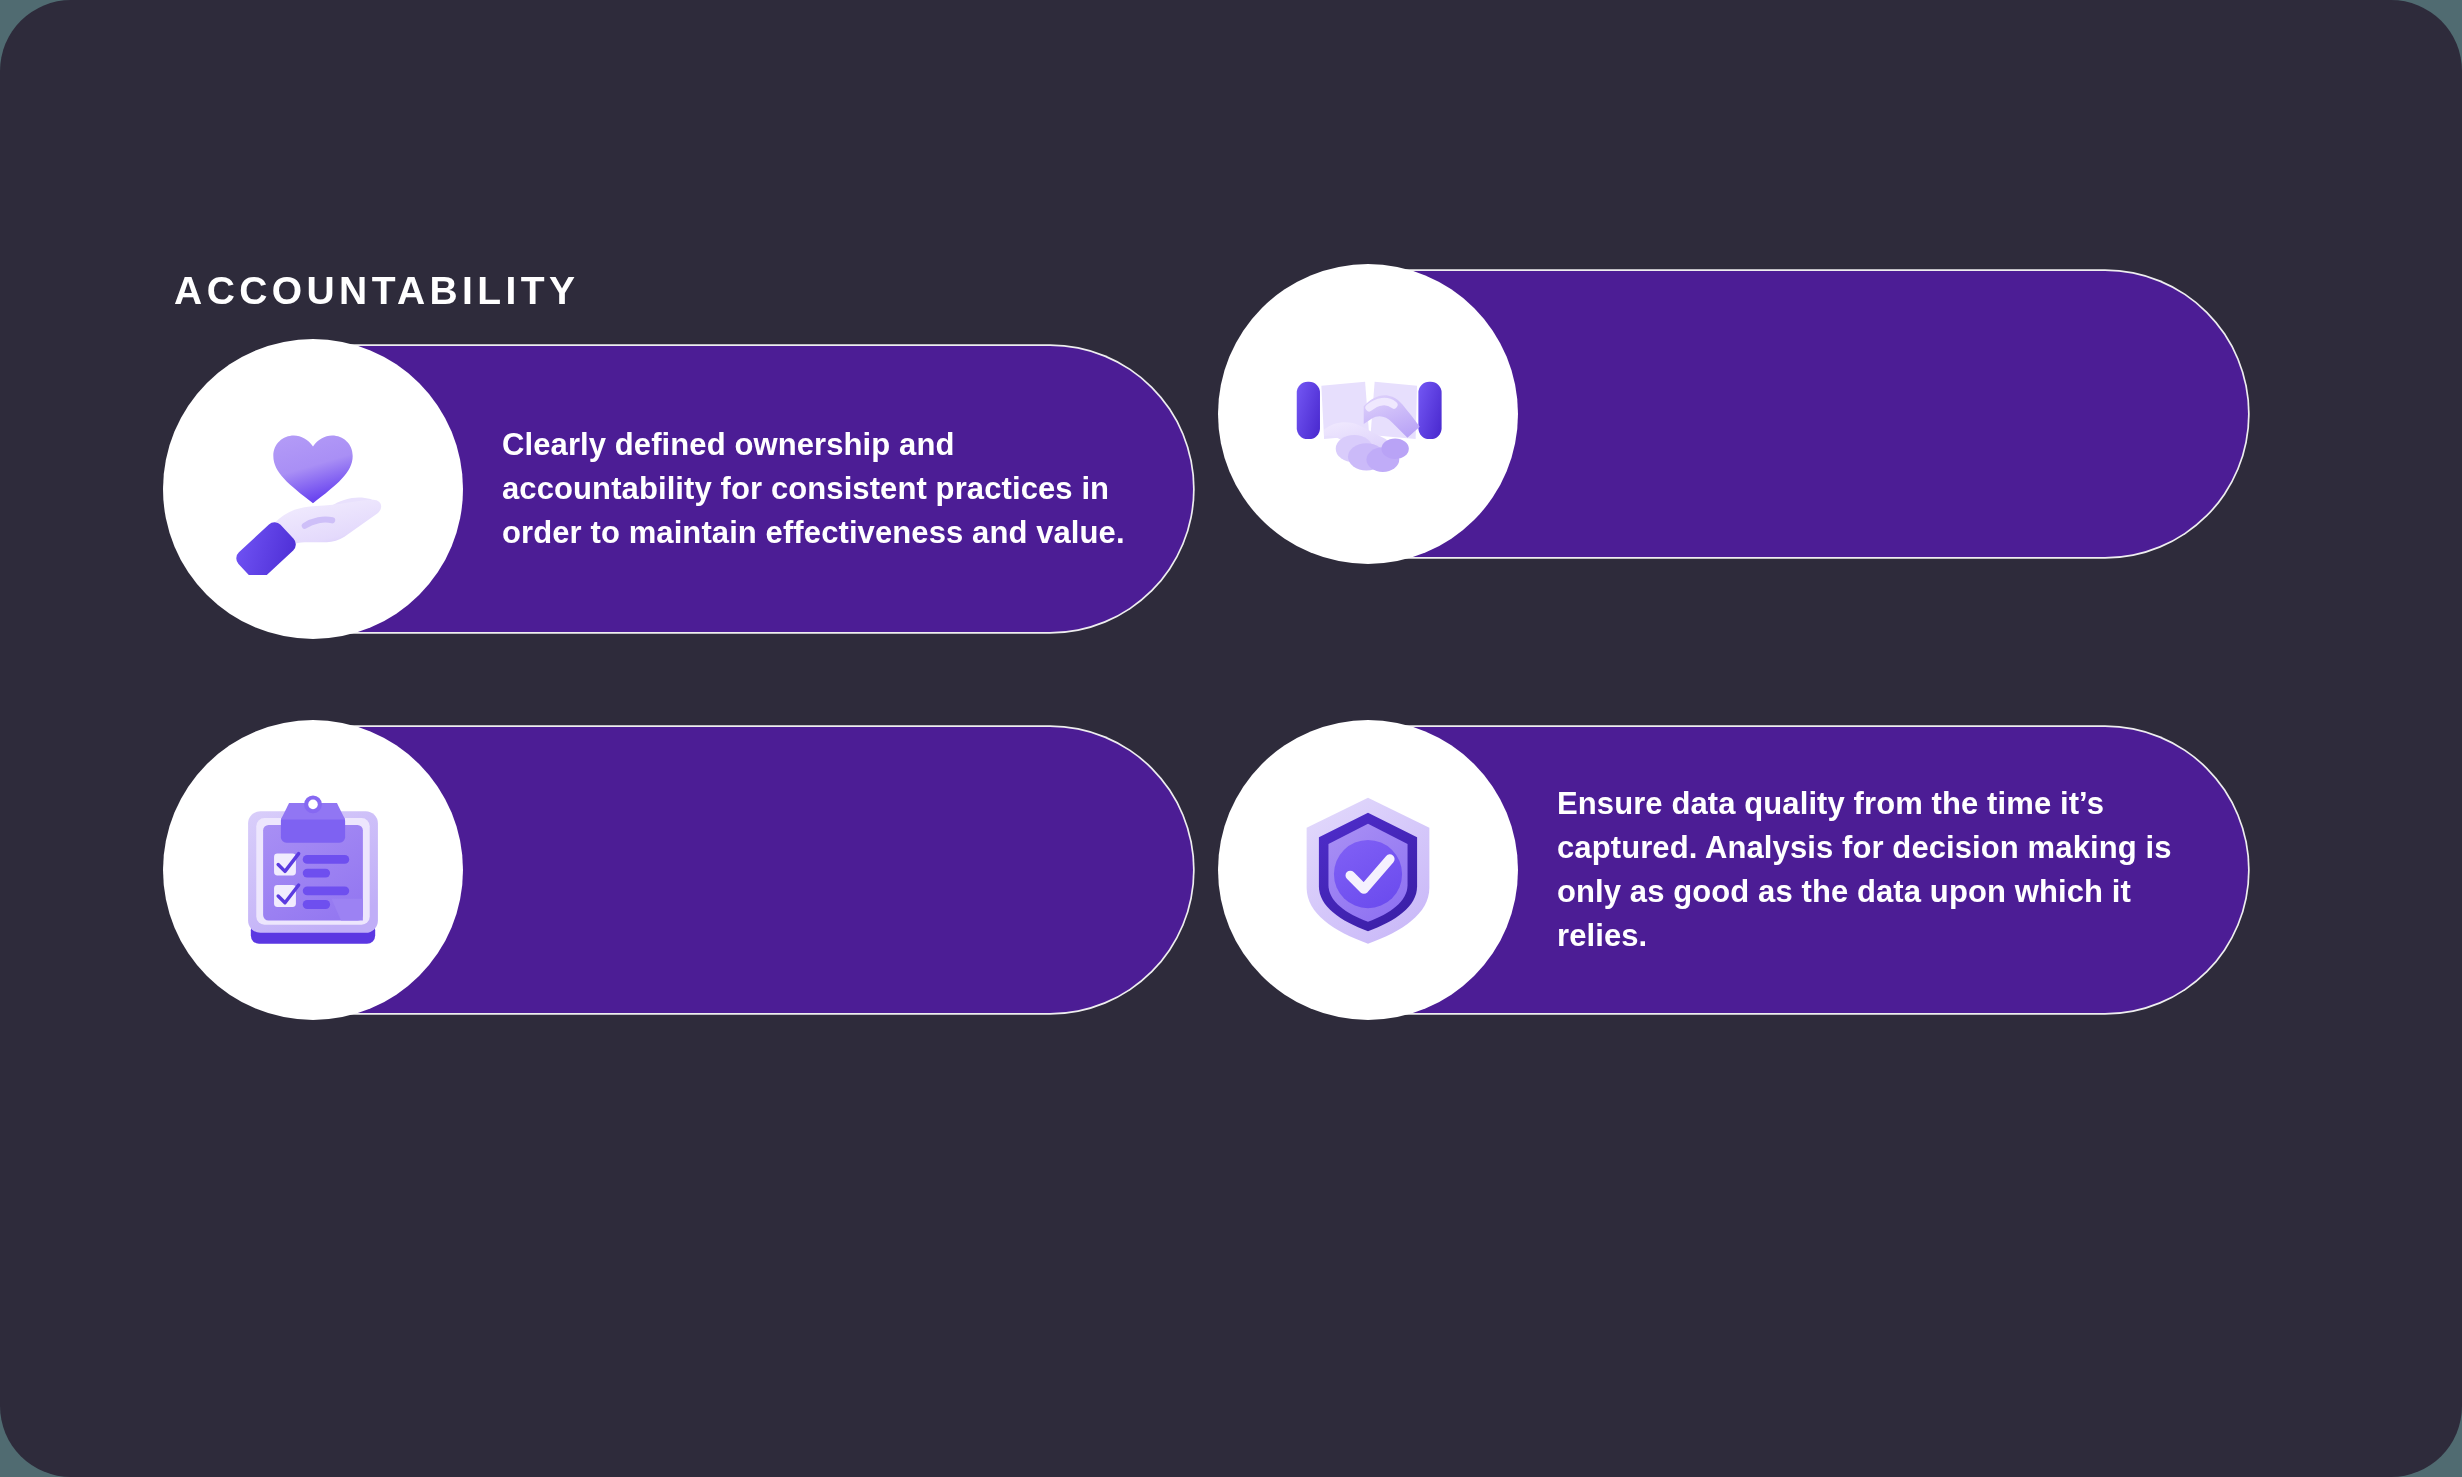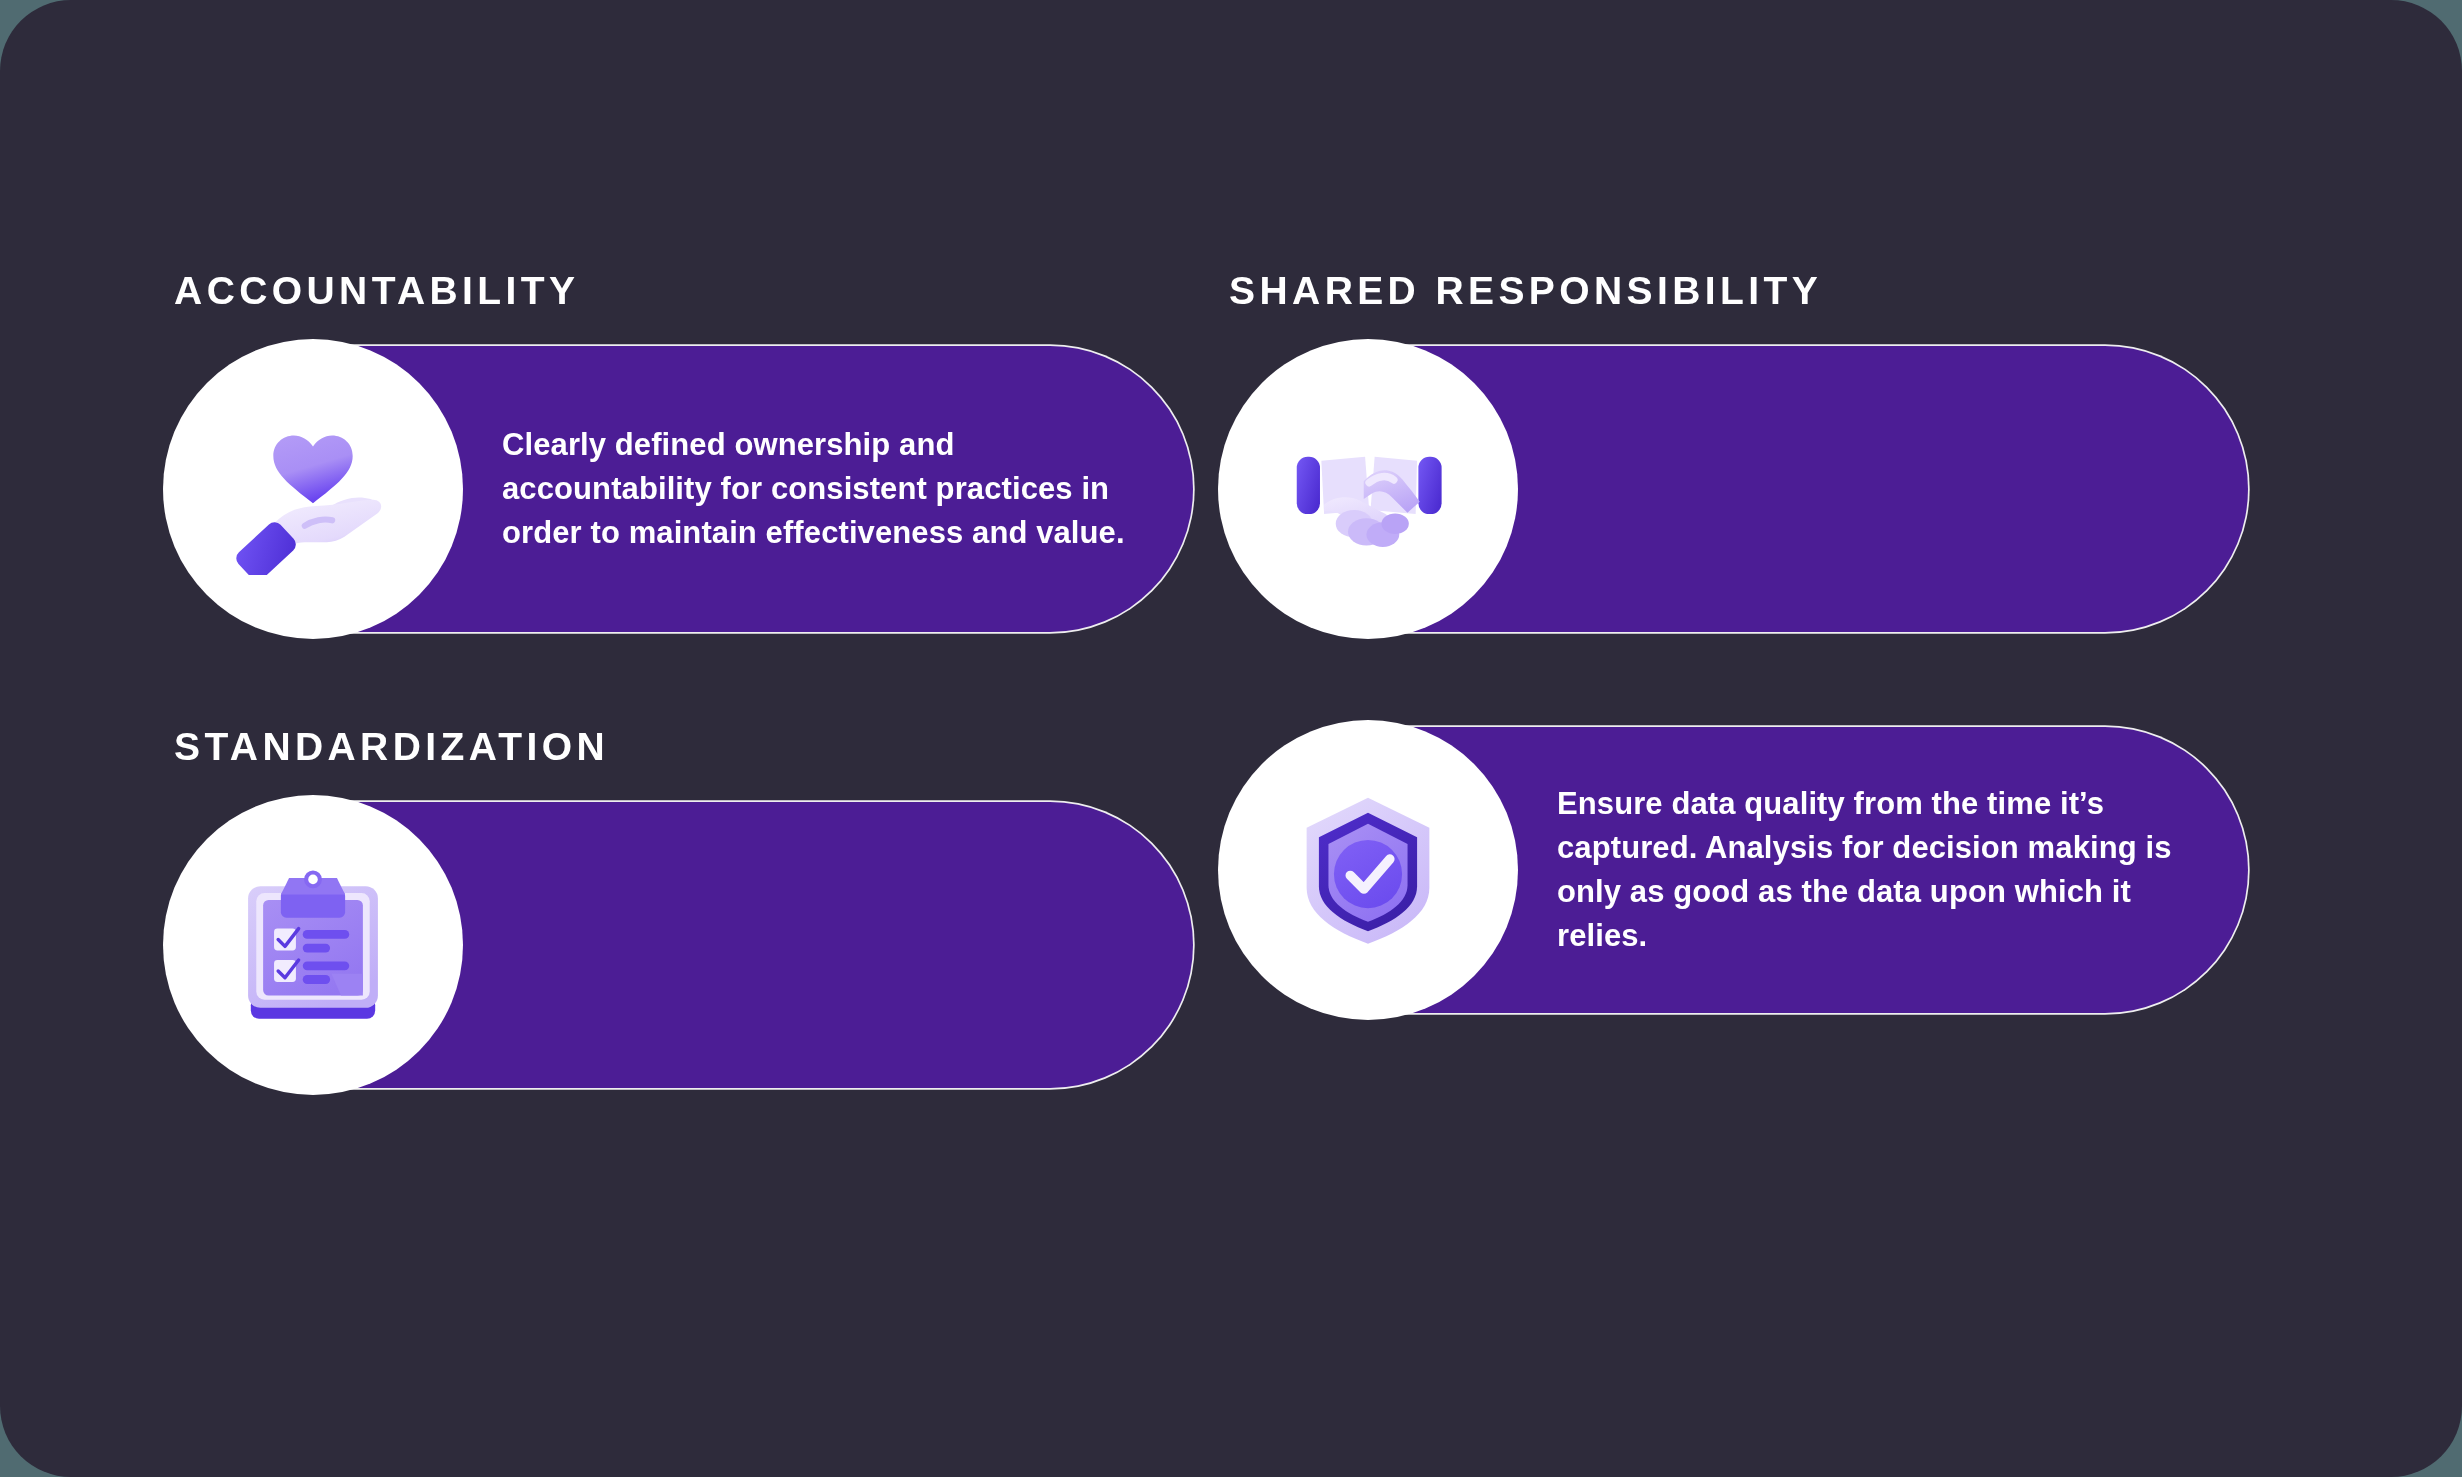--- a/index.html
+++ b/index.html
@@ -132,21 +132,20 @@
             <g transform="rotate(-43 60 214)">
               <rect x="18" y="190" width="84" height="52" rx="12" fill="url(#g-cuff)"></rect>
             </g>
           </svg>
         </div>
         <div class="pill-text">Clearly defined ownership and accountability for consistent practices in order to maintain effectiveness and value.</div>
       </div>
     </div>
 
     <div class="cell">
-      <div class="cell-title">SHARED RESPONSIBILITY</div>
       <div class="pill">
         <div class="pill-icon-wrap">
           <svg width="171" height="123" viewBox="0 0 250 180" aria-hidden="true">
             <defs>
               <linearGradient id="g-sleeveL" x1="0" y1="0" x2="1" y2="0.7">
                 <stop offset="0" stop-color="#7458F4"></stop>
                 <stop offset="1" stop-color="#4D2DD2"></stop>
               </linearGradient>
               <linearGradient id="g-sleeveR" x1="0" y1="0" x2="1" y2="0.7">
                 <stop offset="0" stop-color="#7458F4"></stop>
@@ -179,21 +178,20 @@
             <ellipse cx="146" cy="156" rx="24" ry="18" fill="#C0ACF8"></ellipse>
             <ellipse cx="164" cy="140" rx="20" ry="15" fill="#B9A3F6"></ellipse>
 
             <path d="M126 80 C138 70 152 68 162 76" stroke="#EFE8FE" stroke-width="11" fill="none" stroke-linecap="round"></path>
           </svg>
         </div>
       </div>
     </div>
 
     <div class="cell">
-      <div class="cell-title">STANDARDIZATION</div>
       <div class="pill">
         <div class="pill-icon-wrap">
           <svg width="144" height="164" viewBox="0 0 210 240" aria-hidden="true">
             <defs>
               <linearGradient id="g-board" x1="0" y1="0" x2="0.6" y2="1">
                 <stop offset="0" stop-color="#D9CEFA"></stop>
                 <stop offset="1" stop-color="#C0AEF7"></stop>
               </linearGradient>
               <linearGradient id="g-page" x1="0" y1="0" x2="0.7" y2="1">
                 <stop offset="0" stop-color="#A88FF4"></stop>

